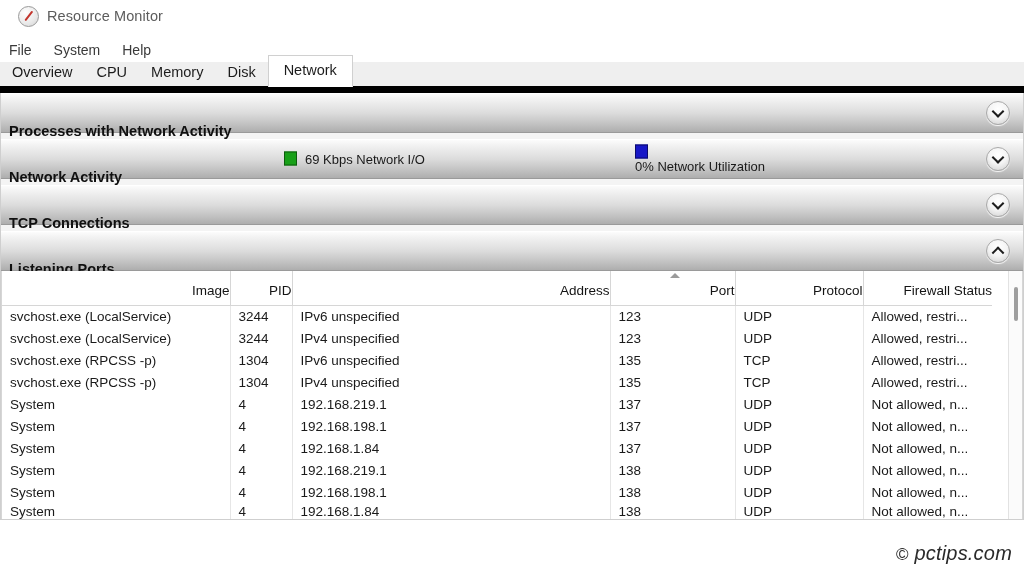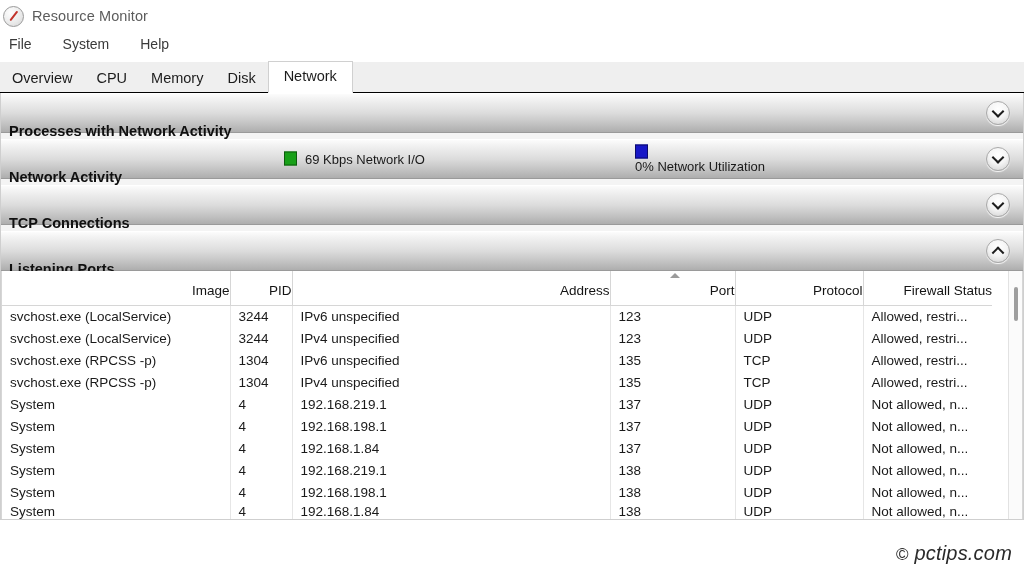--- a/index.html
+++ b/index.html
@@ -27,21 +27,21 @@
   }
 
   
   #title-bar {
     position: absolute;
     left: 0; top: 0;
     width: 888px; height: 32px;
     background: #ffffff;
     display: flex;
     align-items: center;
-    padding-left: 3px;
+    padding-left: 18px;
     box-sizing: border-box;
   }
   #app-icon {
     width: 19px; height: 19px;
     border-radius: 50%;
     border: 1.6px solid #9a9a9a;
     background: radial-gradient(circle at 35% 30%, #fefefe 0%, #e9e9e9 60%, #d2d2d2 100%);
     position: relative;
     flex: 0 0 auto;
     margin-right: 8px;
@@ -61,39 +61,38 @@
     letter-spacing: 0.1px;
   }
 
   
   #menu-bar {
     position: absolute;
     left: 0; top: 34px;
     width: 1024px; height: 26px;
     background: #ffffff;
     display: flex;
-    align-items: flex-start;
-    box-sizing: border-box;
-    gap: 9px;
+    align-items: flex-end;
+    box-sizing: border-box;
   }
   .menu-item {
     font-size: 14px;
     color: #3a3a3a;
     padding: 2px 11px;
     cursor: default;
   }
   .menu-item:first-child { padding-left: 9px; }
 
   
   #tab-strip {
     position: absolute;
     left: 0; top: 62px;
     width: 1024px; height: 31px;
     background: #efefef;
-    border-bottom: 1px solid #000000;
+    border-bottom: 7px solid #000000;
     display: flex;
     align-items: flex-end;
     box-sizing: border-box;
   }
   .tab {
     font-size: 14.5px;
     color: #1c1c1c;
     padding: 5px 12px 6px 12px;
     line-height: 18px;
     box-sizing: border-box;

